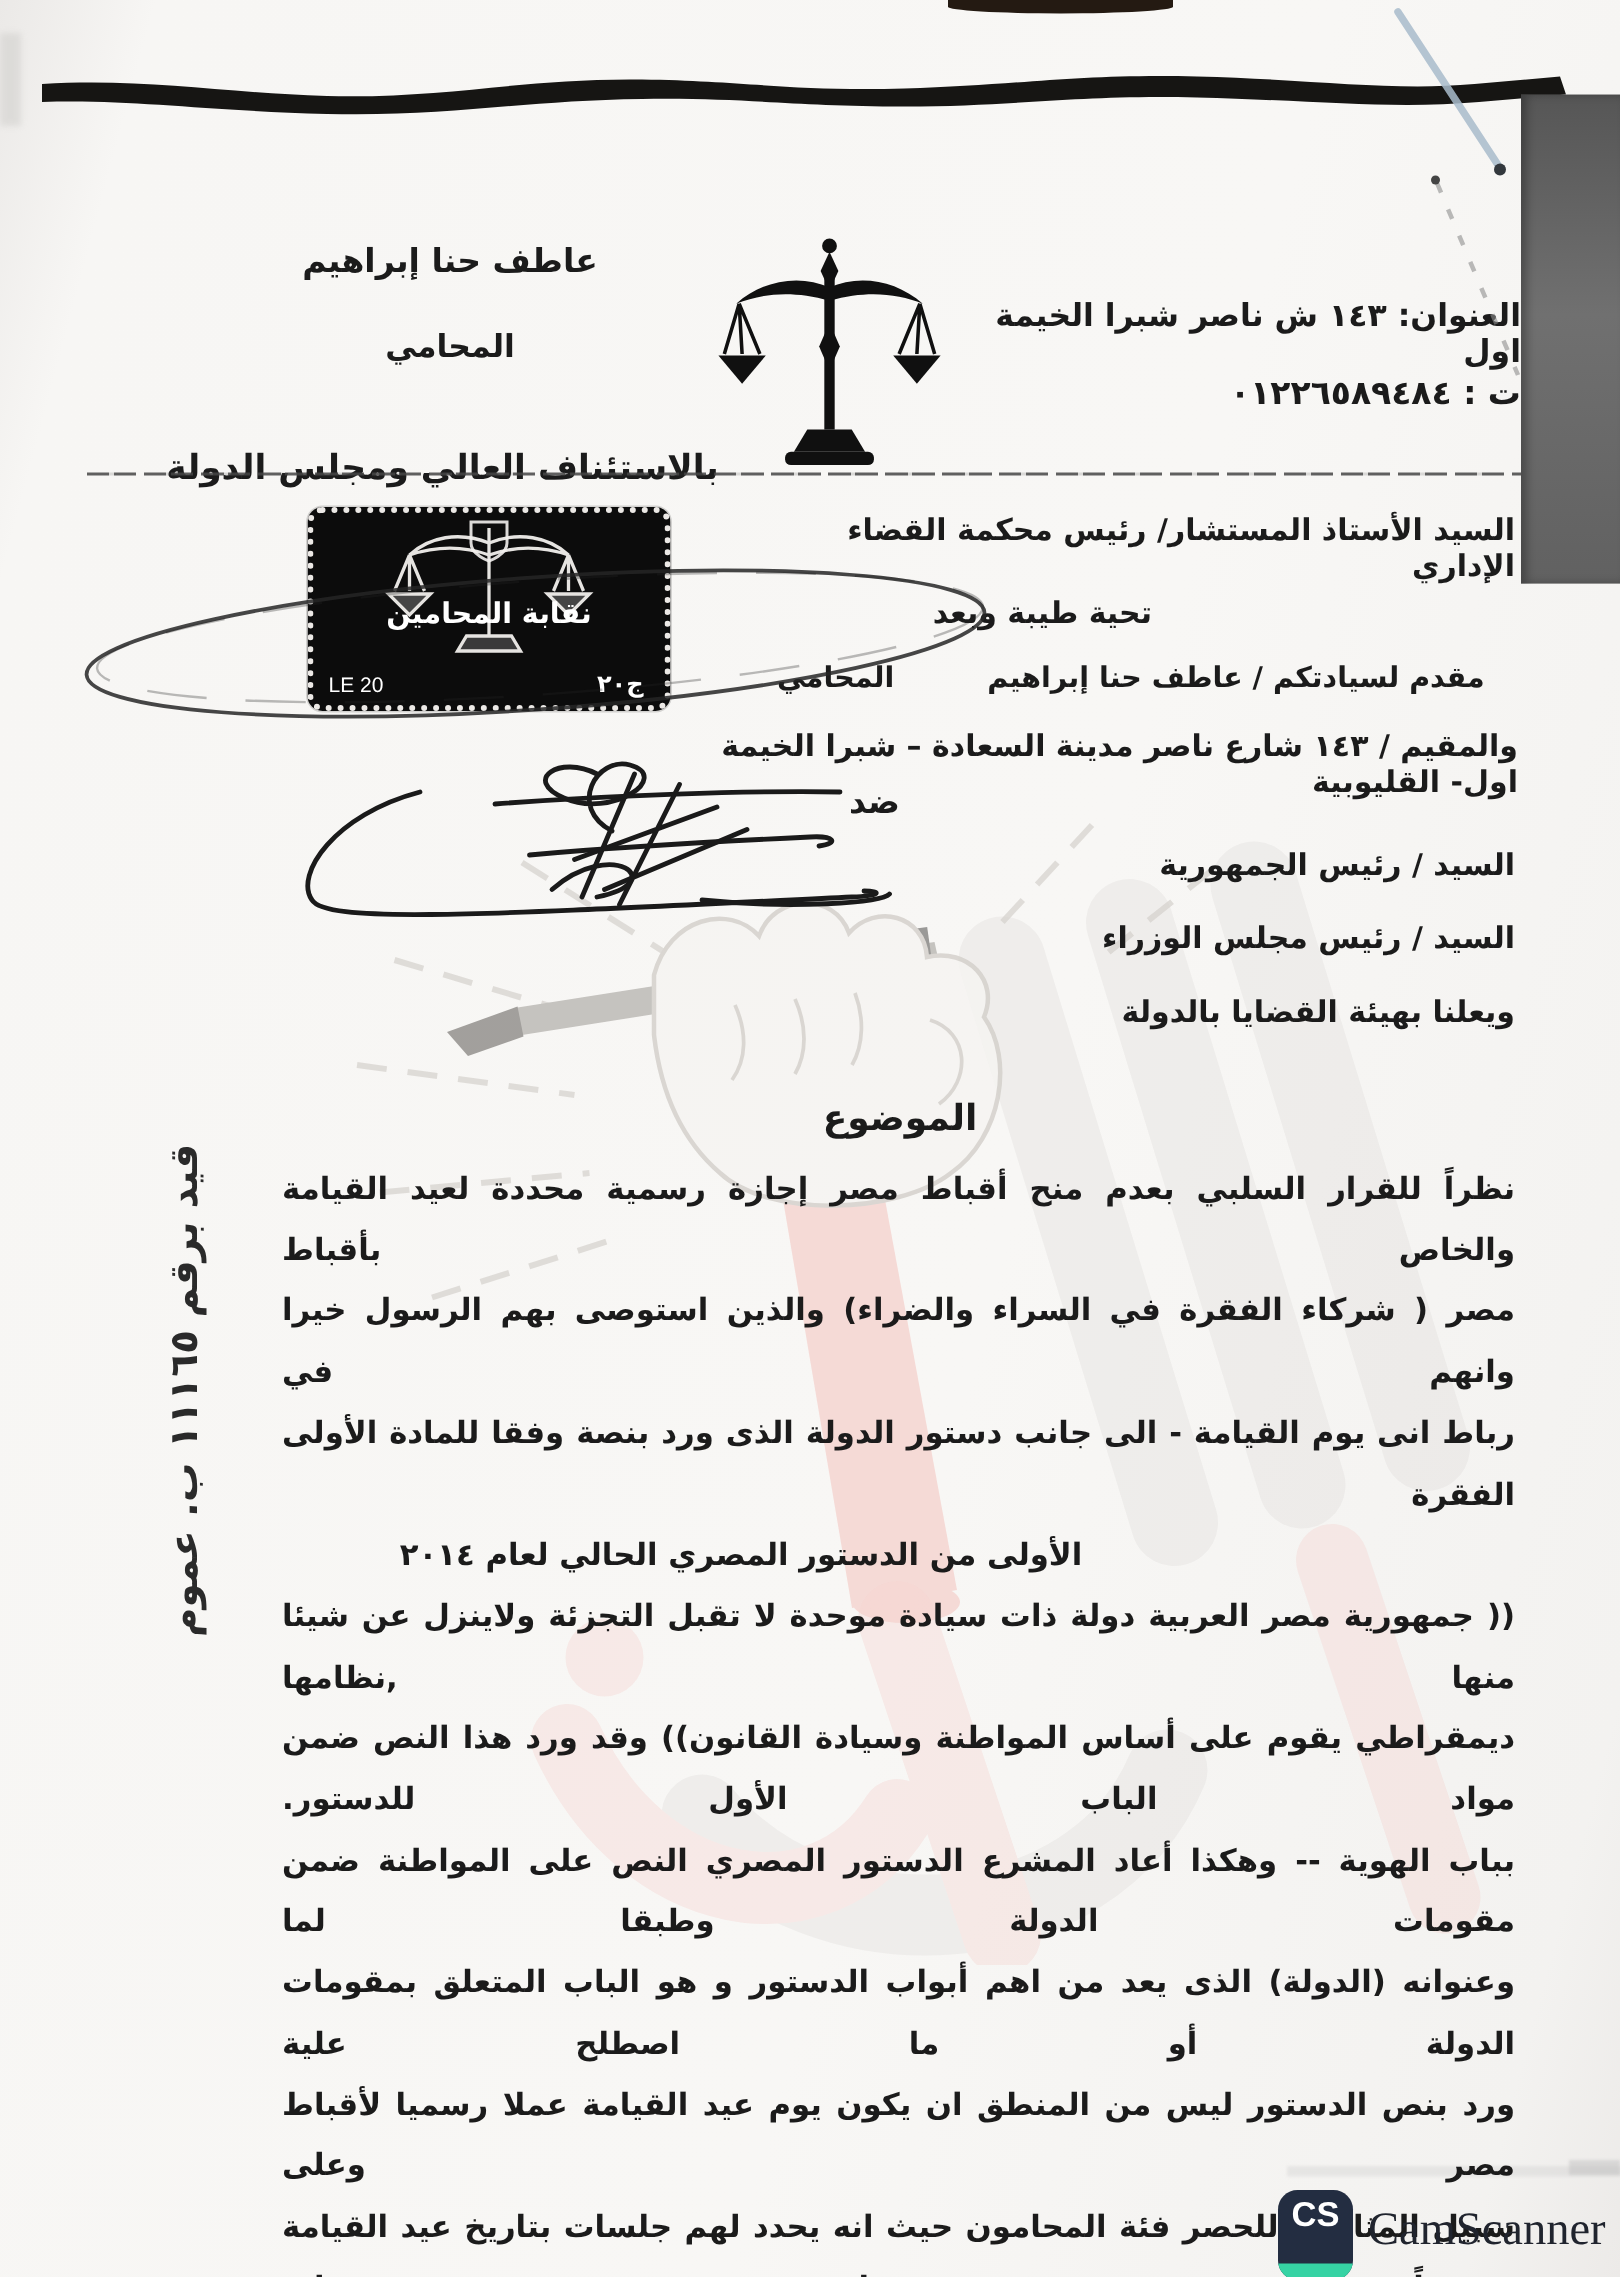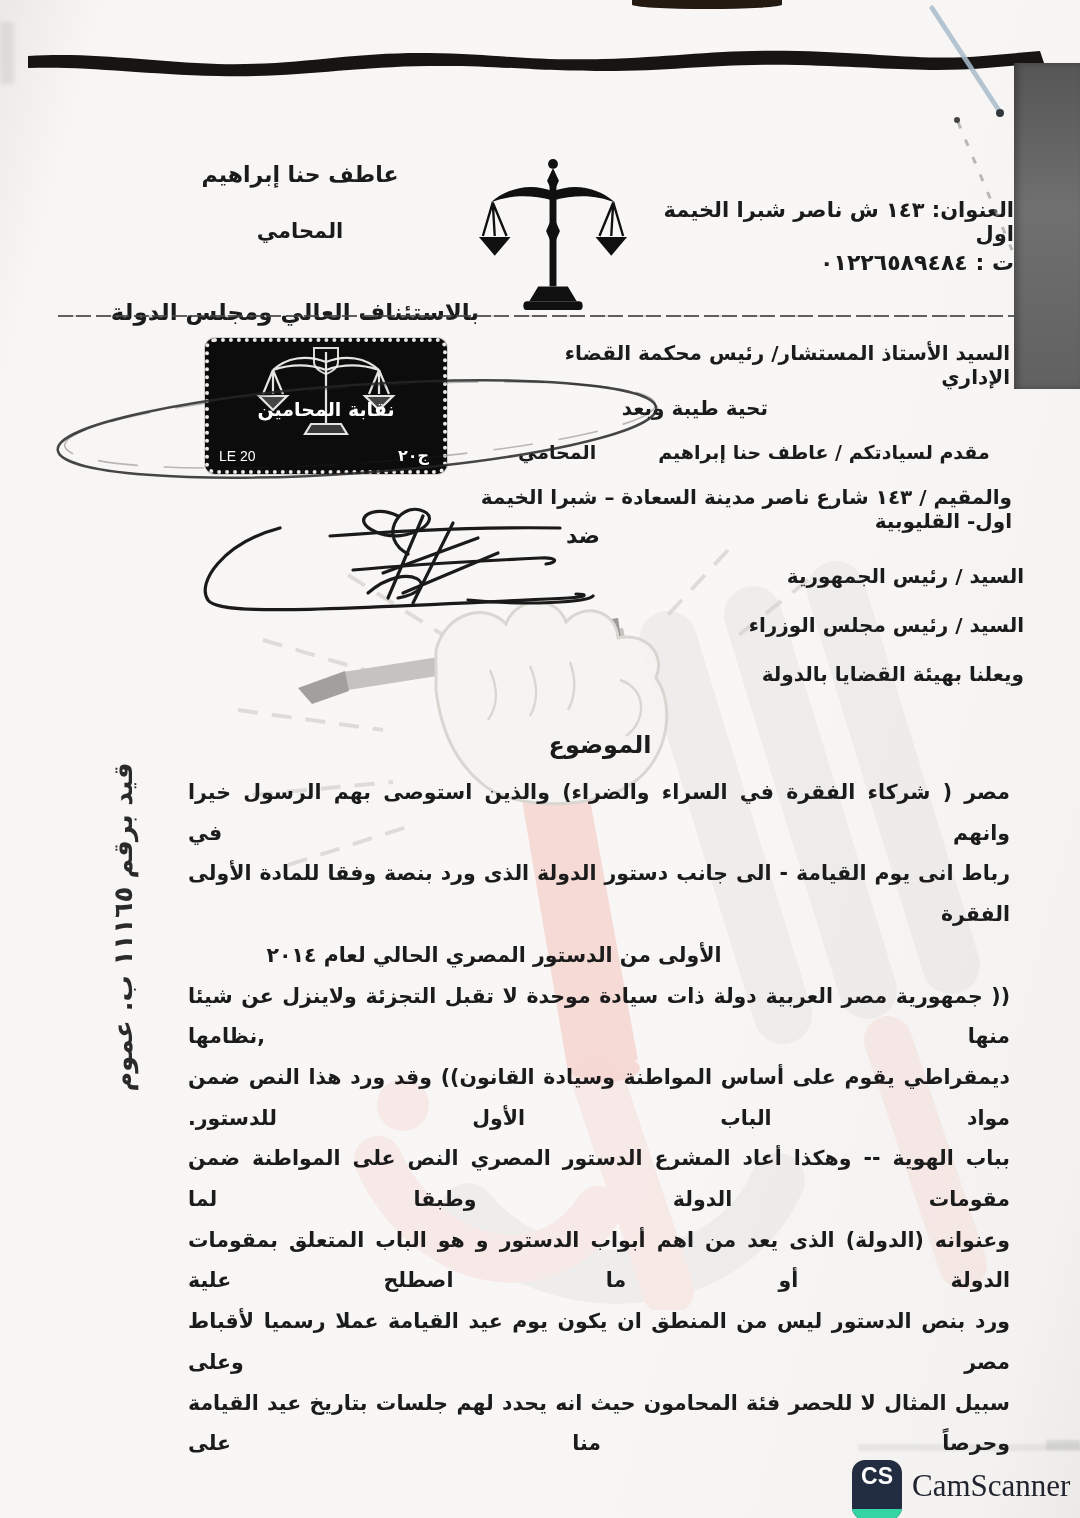--- a/index.html
+++ b/index.html
@@ -23,21 +23,21 @@
   .lh-phone{left:650px;top:250px;width:364px;font-size:22px;text-align:right;z-index:5;letter-spacing:1px;}
   .divider{left:58px;top:315px;width:956px;height:2px;opacity:.85;
     background:repeating-linear-gradient(90deg,#454545 0 15px,rgba(69,69,69,.2) 15px 18px,#454545 18px 33px,transparent 33px 38px);}
   
   .recipient{left:558px;top:341px;width:452px;font-size:20px;text-align:right;z-index:3;}
   .greeting{left:553px;top:396px;width:215px;font-size:20px;text-align:right;z-index:3;}
   .submitted{left:518px;top:441px;width:494px;font-size:19px;text-align:left;z-index:3;}
   .submitted .gap{display:inline-block;width:62px;}
   .residence{left:438px;top:485px;width:574px;font-size:20px;text-align:right;z-index:3;}
   .versus{left:552px;top:523px;width:62px;font-size:22px;text-align:center;z-index:3;}
-  .respond{left:572px;top:552px;width:452px;font-size:20px;text-align:right;line-height:49px;z-index:3;}
+  .respond{left:558px;top:552px;width:452px;font-size:20px;text-align:right;line-height:49px;z-index:3;}
   
   .stamp{left:205px;top:338px;width:234px;height:128px;background:#0c0c0c;border:4px dotted #ece9e6;
     border-radius:10px;z-index:4;box-shadow:0 0 0 1px rgba(0,0,0,.15);}
   .stamp-banner{position:absolute;top:56px;left:6px;right:6px;text-align:center;color:#fff;font-size:19px;font-weight:bold;direction:rtl;}
   .stamp-le{position:absolute;left:10px;bottom:6px;color:#fff;font-size:14px;font-family:"Liberation Sans",sans-serif;}
   .stamp-ar{position:absolute;right:14px;bottom:5px;color:#ffffff;font-size:16px;font-weight:bold;direction:rtl;}
   
   .subject-heading{left:515px;top:731px;width:170px;font-size:24px;text-align:center;z-index:3;}
   .body{left:188px;top:772px;width:822px;font-size:20.5px;line-height:40.7px;z-index:3;}
   .body .j{text-align:justify;text-align-last:justify;}
@@ -171,20 +171,21 @@
       <path d="M230,18 C205,5 180,22 208,34 C240,48 280,20 252,12 C230,6 210,40 240,56"></path>
       <path d="M200,95 C240,60 280,90 230,100"></path>
       <path d="M215,75 L310,40 M235,95 L330,55 M255,18 L220,100 M285,25 L245,105"></path>
       <path d="M185,72 C250,66 330,62 372,60 C388,59 392,64 378,66"></path>
       <path d="M300,102 C360,108 420,104 425,98"></path>
     </g>
   </svg>
 
   <div class="abs ar subject-heading">الموضوع</div>
   <div class="abs ar body">
+    <div class="j">نظراً للقرار السلبي بعدم منح أقباط مصر إجازة رسمية محددة لعيد القيامة والخاص بأقباط</div>
     <div class="j">مصر ( شركاء الفقرة في السراء والضراء)  والذين استوصى بهم الرسول خيرا وانهم في</div>
     <div class="j">رباط انى يوم القيامة - الى جانب دستور الدولة الذى ورد بنصة وفقا للمادة الأولى الفقرة</div>
     <div class="c3">الأولى من الدستور المصري الحالي لعام ٢٠١٤</div>
     <div class="j">(( جمهورية مصر العربية دولة ذات سيادة موحدة لا تقبل التجزئة ولاينزل عن شيئا منها ,نظامها</div>
     <div class="j">ديمقراطي يقوم على أساس المواطنة وسيادة القانون)) وقد ورد هذا النص ضمن مواد الباب الأول للدستور.</div>
     <div class="j">بباب الهوية -- وهكذا أعاد المشرع الدستور المصري النص على المواطنة ضمن مقومات الدولة وطبقا لما</div>
     <div class="j">وعنوانه (الدولة) الذى يعد من اهم أبواب الدستور و هو الباب المتعلق بمقومات الدولة أو ما اصطلح علية</div>
     <div class="j">ورد بنص الدستور ليس من المنطق ان يكون  يوم عيد القيامة عملا رسميا لأقباط مصر وعلى</div>
     <div class="j">سبيل المثال لا للحصر فئة المحامون حيث انه يحدد لهم جلسات  بتاريخ عيد القيامة وحرصاً منا على</div>
 

